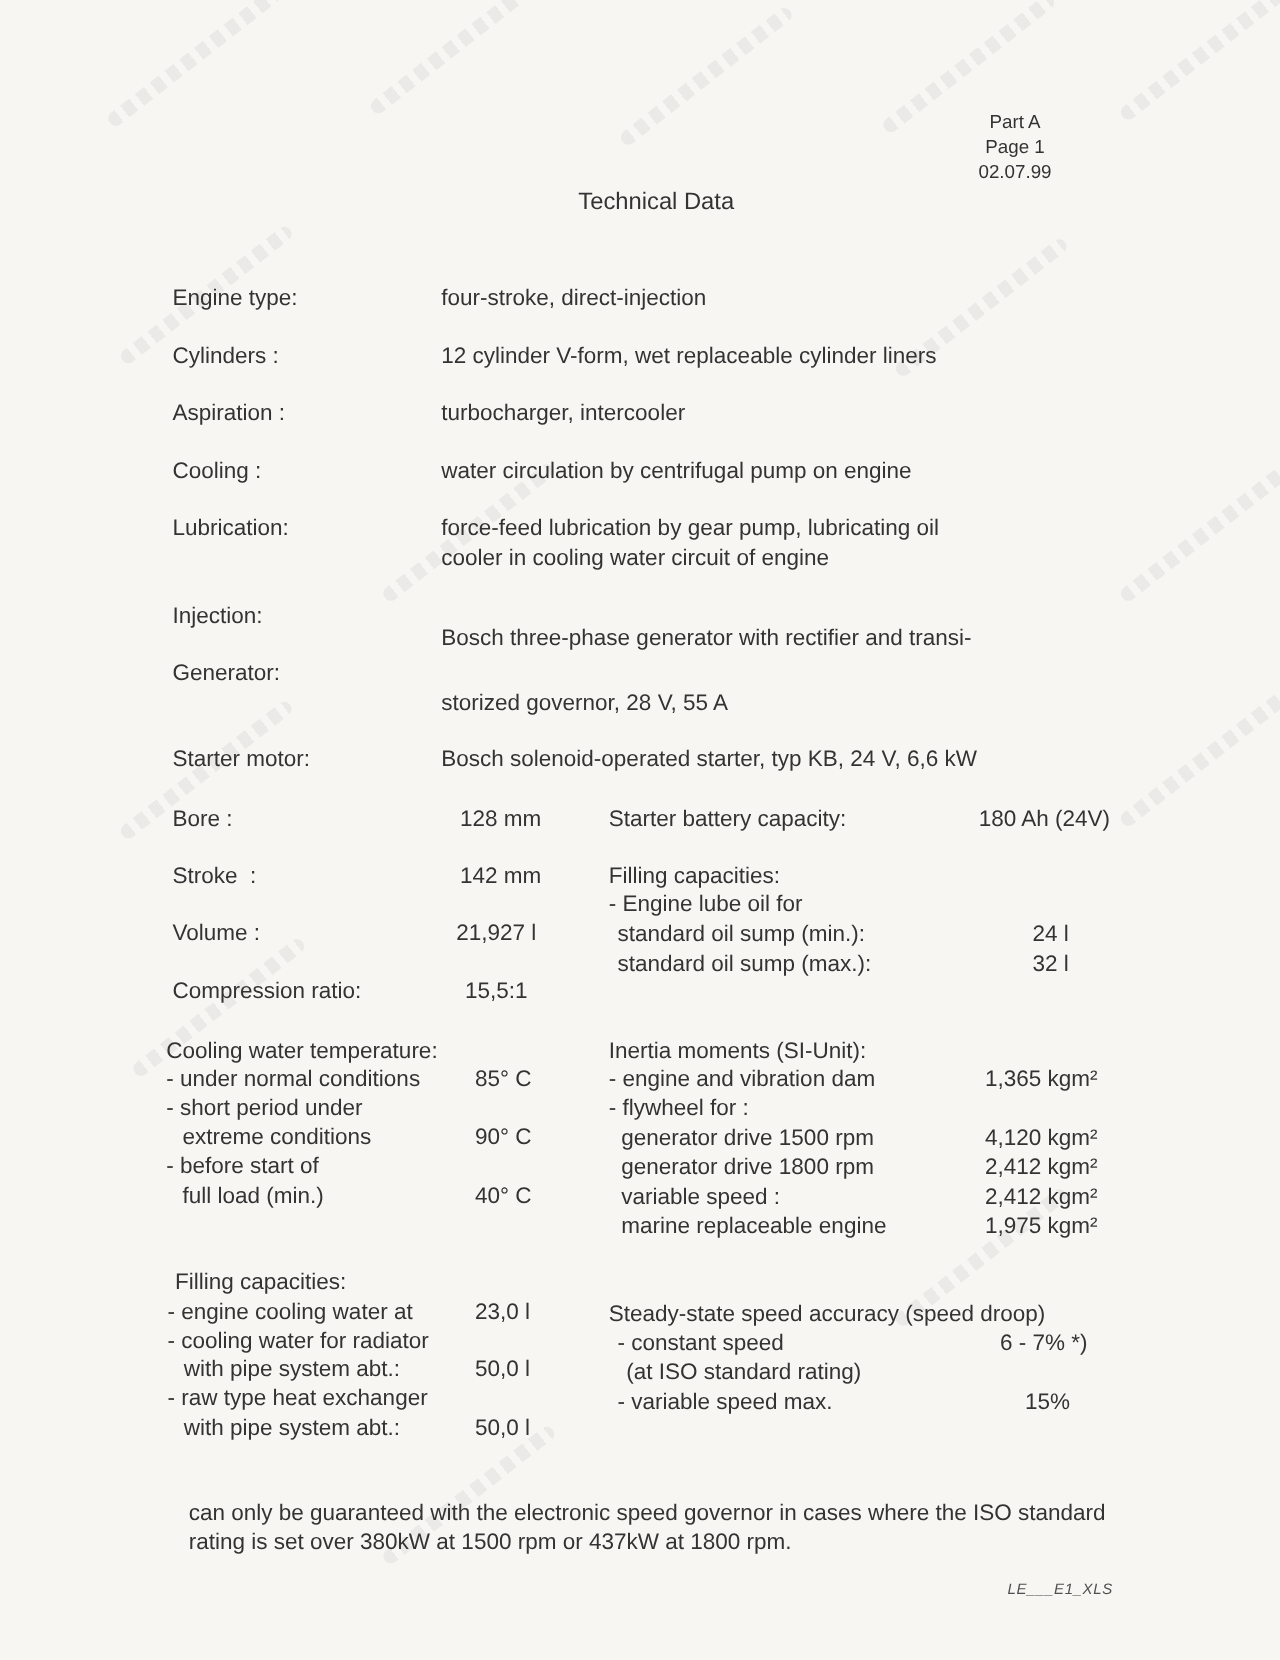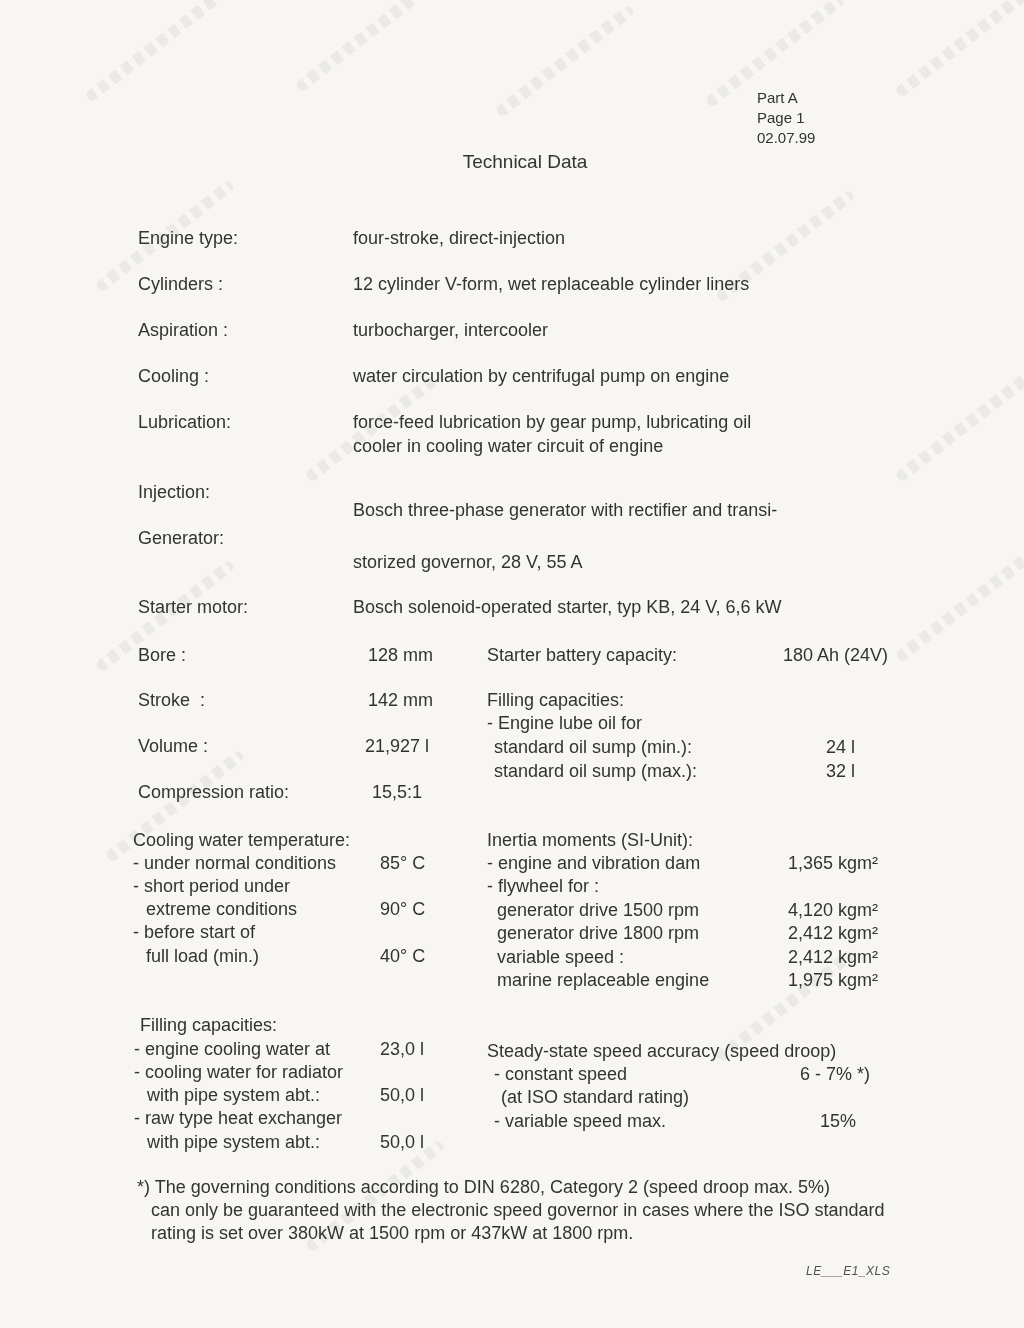--- a/index.html
+++ b/index.html
@@ -23,20 +23,21 @@
   .title-block {
     position:absolute;
     top:92px; left:325px; width:400px;
     text-align:center;
     font-size:19px; line-height:28px;
     white-space:pre;
   }
   .meta-block {
     position:absolute;
     top:88px; left:757px; width:110px;
+    text-align:center;
     font-size:15px; line-height:20px;
   }
   .footnote-line { font-size:18px; }
   .footer-ref {
     position:absolute;
     top:1264px; left:806px;
     font-size:12px; letter-spacing:0.5px;
     color:#4f4f4f;
     font-style:italic;
   }
@@ -158,19 +159,18 @@
   <span class="t" style="top:1130px;left:147px">with pipe system abt.:</span>
   <span class="t" style="top:1130px;left:380px">50,0 l</span>
 
   <span class="t" style="top:1039px;left:487px">Steady-state speed accuracy (speed droop)</span>
   <span class="t" style="top:1062px;left:494px">- constant speed</span>
   <span class="t" style="top:1062px;left:800px">6 - 7% *)</span>
   <span class="t" style="top:1085px;left:501px">(at ISO standard rating)</span>
   <span class="t" style="top:1109px;left:494px">- variable speed max.</span>
   <span class="t" style="top:1109px;left:820px">15%</span>
 
-  <span class="t footnote-line" style="top:1175px;left:137px">*) The governing conditions according to DIN 6280, Category 2 (speed droop max. 5%)</span>
   <span class="t footnote-line" style="top:1198px;left:151px">can only be guaranteed with the electronic speed governor in cases where the ISO standard</span>
   <span class="t footnote-line" style="top:1221px;left:151px">rating is set over 380kW at 1500 rpm or 437kW at 1800 rpm.</span>
 
   <span class="footer-ref">LE___E1_XLS</span>
 
 </div>
 
 </body></html>

